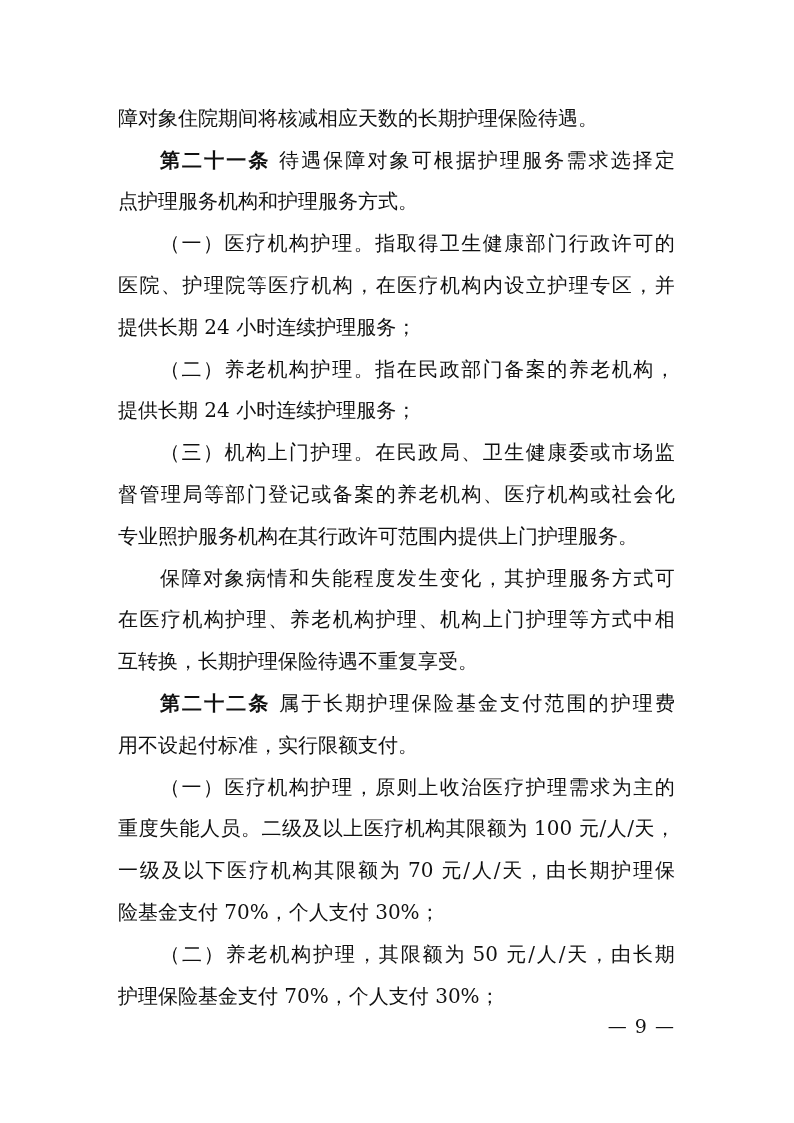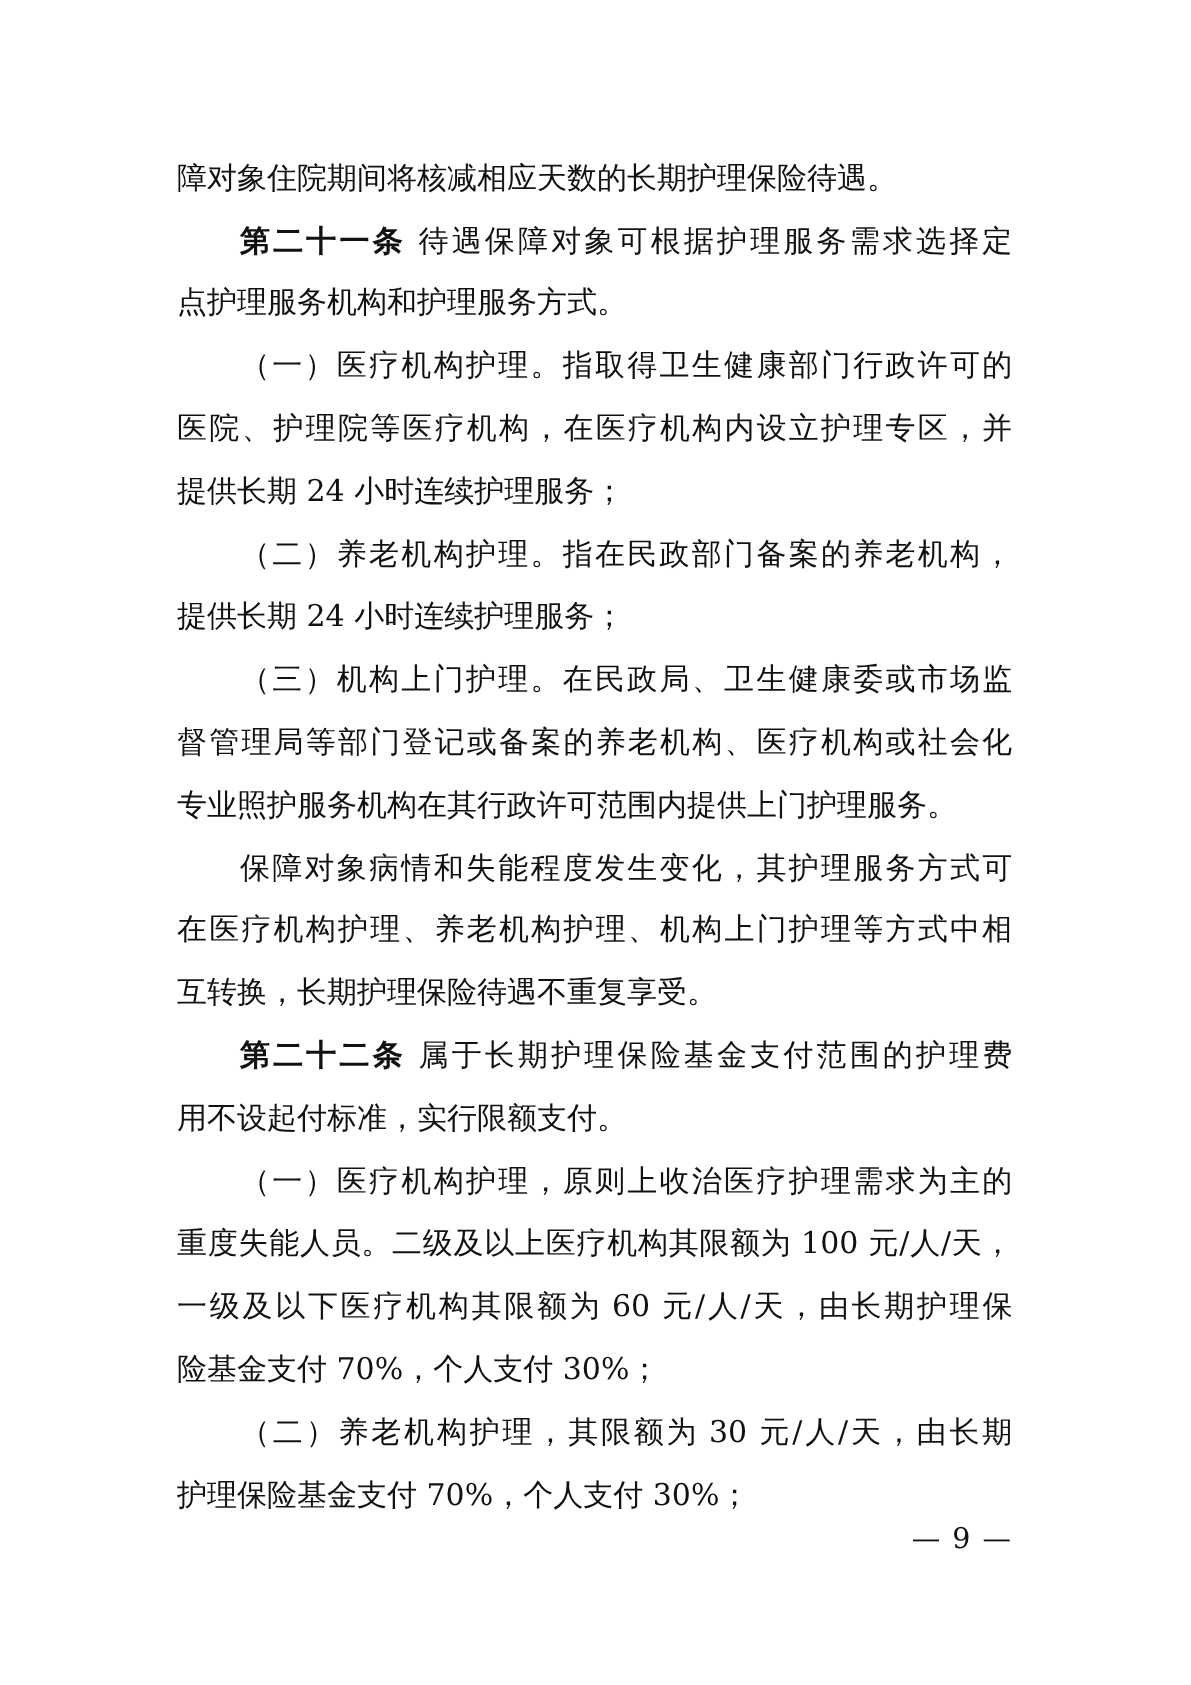--- a/index.html
+++ b/index.html
@@ -502,21 +502,21 @@
         <span class="tok">以</span>
         <span class="tok">下</span>
         <span class="tok">医</span>
         <span class="tok">疗</span>
         <span class="tok">机</span>
         <span class="tok">构</span>
         <span class="tok">其</span>
         <span class="tok">限</span>
         <span class="tok">额</span>
         <span class="tok">为</span>
-        <span class="tok"> 60 </span>
+        <span class="tok"> 70 </span>
         <span class="tok">元</span>
         <span class="tok">/</span>
         <span class="tok">人</span>
         <span class="tok">/</span>
         <span class="tok">天</span>
         <span class="tok">，</span>
         <span class="tok">由</span>
         <span class="tok">长</span>
         <span class="tok">期</span>
         <span class="tok">护</span>
@@ -546,21 +546,21 @@
         <span class="tok">老</span>
         <span class="tok">机</span>
         <span class="tok">构</span>
         <span class="tok">护</span>
         <span class="tok">理</span>
         <span class="tok">，</span>
         <span class="tok">其</span>
         <span class="tok">限</span>
         <span class="tok">额</span>
         <span class="tok">为</span>
-        <span class="tok"> 30 </span>
+        <span class="tok"> 50 </span>
         <span class="tok">元</span>
         <span class="tok">/</span>
         <span class="tok">人</span>
         <span class="tok">/</span>
         <span class="tok">天</span>
         <span class="tok">，</span>
         <span class="tok">由</span>
         <span class="tok">长</span>
         <span class="tok">期</span>
       </div>

